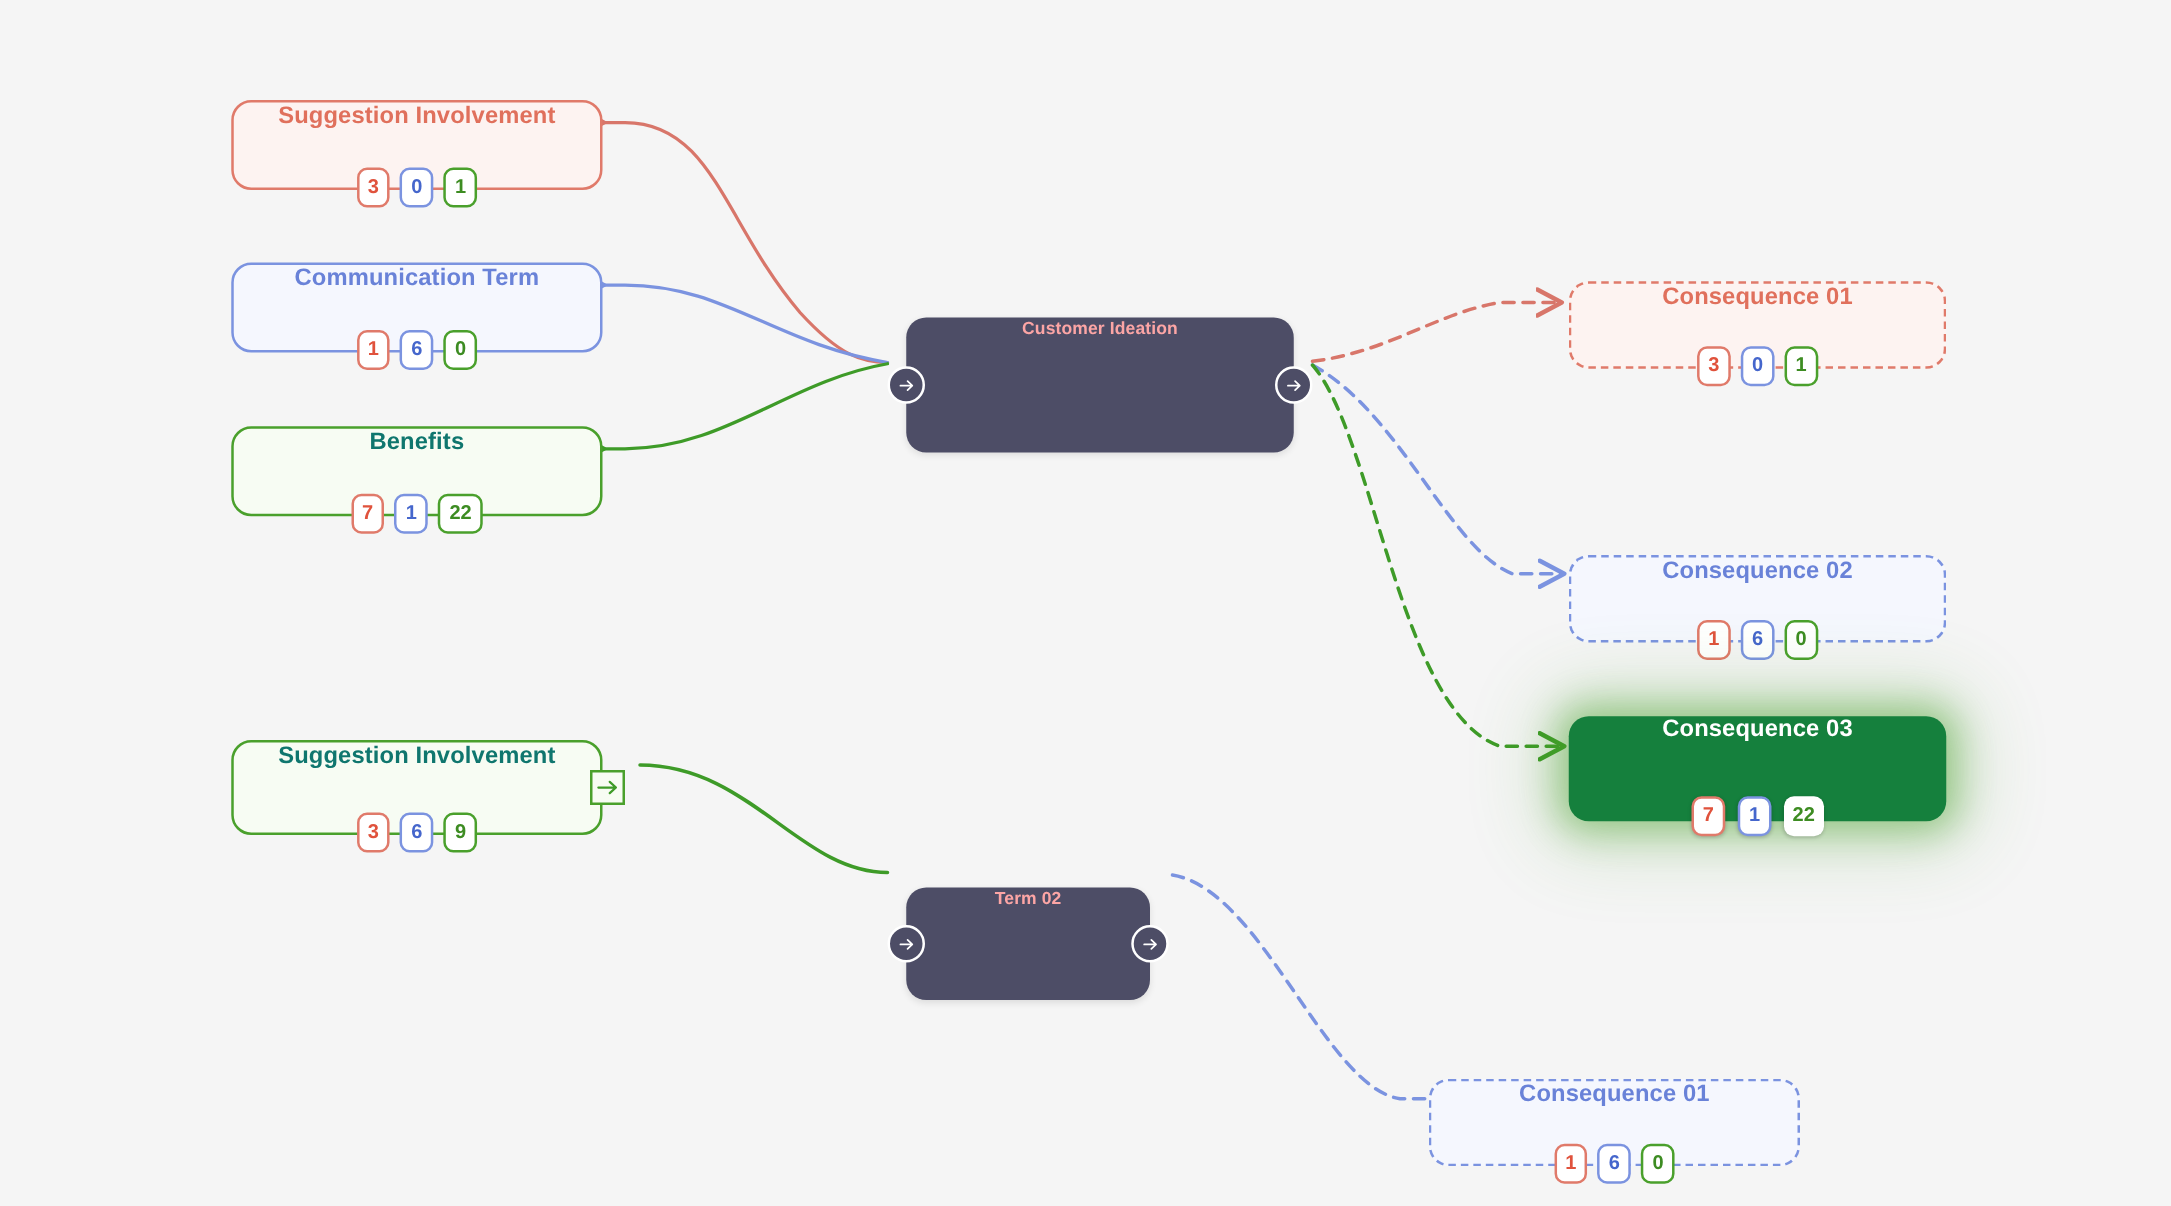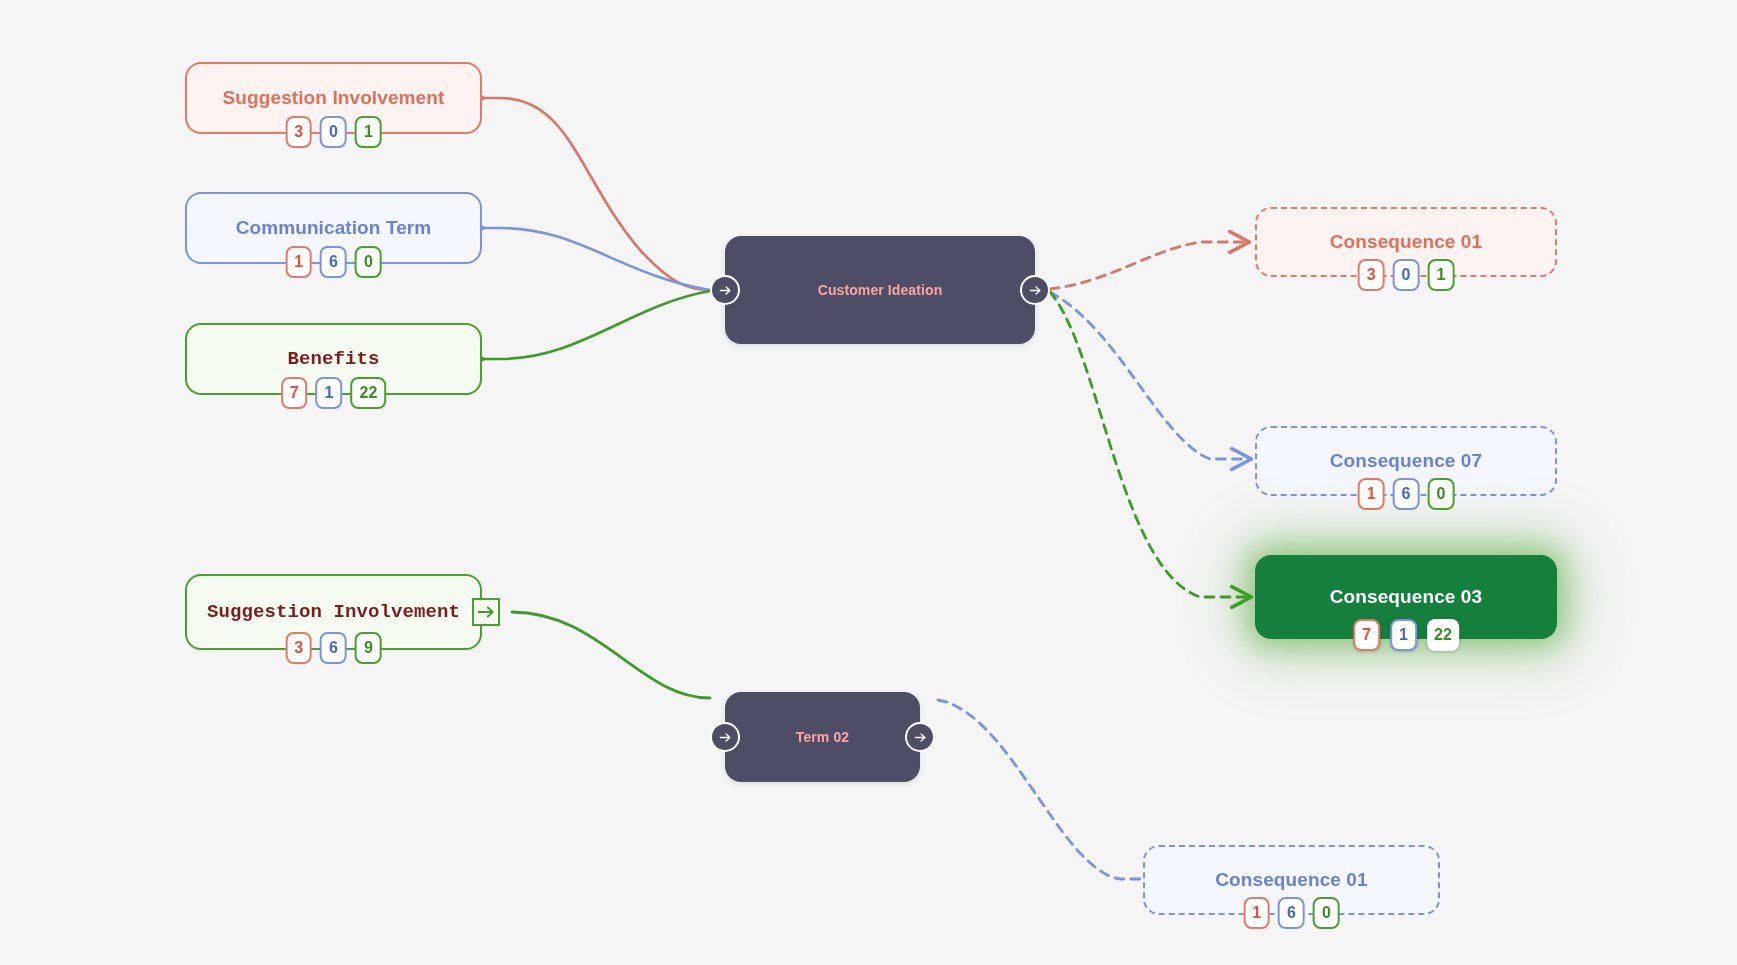--- a/index.html
+++ b/index.html
@@ -22,22 +22,22 @@
     height: 965px;
     pointer-events: none;
   }
 
   
   .node {
     position: absolute;
     box-sizing: border-box;
     border-radius: 16px;
     display: flex;
-    align-items: center;
-    justify-content: center;
+    justify-content: center;
+    margin-top: 18px;
   }
   .node .title {
     font-size: 19px;
     font-weight: bold;
     letter-spacing: .1px;
     white-space: nowrap;
     text-align: center;
   }
 
   
@@ -67,21 +67,21 @@
   .badge.red   { border-color: #e07a6a; color: #e0523c; }
   .badge.blue  { border-color: #7b93e0; color: #4566cc; }
   .badge.green { border-color: #4aa02c; color: #3d8c22; }
 
   
   .v-red   { background: #fdf3f1; border: 2.5px solid #e07a6a; }
   .v-red   .title { color: #e0705c; }
   .v-blue  { background: #f5f7fe; border: 2.5px solid #7b93e0; }
   .v-blue  .title { color: #6982d8; }
   .v-green { background: #f7fcf3; border: 2.5px solid #4aa02c; }
-  .v-green .title { color: #7f1d1d; font-family: Liberation Mono, monospace; }
+  .v-green .title { color: #0f766e; }
 
   .v-red.dashed   { border-style: dashed; }
   .v-blue.dashed  { border-style: dashed; }
 
   .v-dark {
     background: #4d4d66;
     border: none;
     box-shadow: 0 2px 6px rgba(0,0,0,.10);
   }
   .v-dark .title { color: #fca5a5; font-size: 14px; }
@@ -214,21 +214,21 @@
   <div class="node v-red dashed" style="left:1255px; top:207px; width:302px; height:70px;">
     <span class="title">Consequence 01</span>
     <div class="badges">
       <span class="badge red">3</span>
       <span class="badge blue">0</span>
       <span class="badge green">1</span>
     </div>
   </div>
 
   <div class="node v-blue dashed" style="left:1255px; top:426px; width:302px; height:70px;">
-    <span class="title">Consequence 07</span>
+    <span class="title">Consequence 02</span>
     <div class="badges">
       <span class="badge red">1</span>
       <span class="badge blue">6</span>
       <span class="badge green">0</span>
     </div>
   </div>
 
   <div class="node v-solid-green" style="left:1255px; top:555px; width:302px; height:84px;">
     <span class="title">Consequence 03</span>
     <div class="badges" style="bottom:-12px; gap:10px;">

